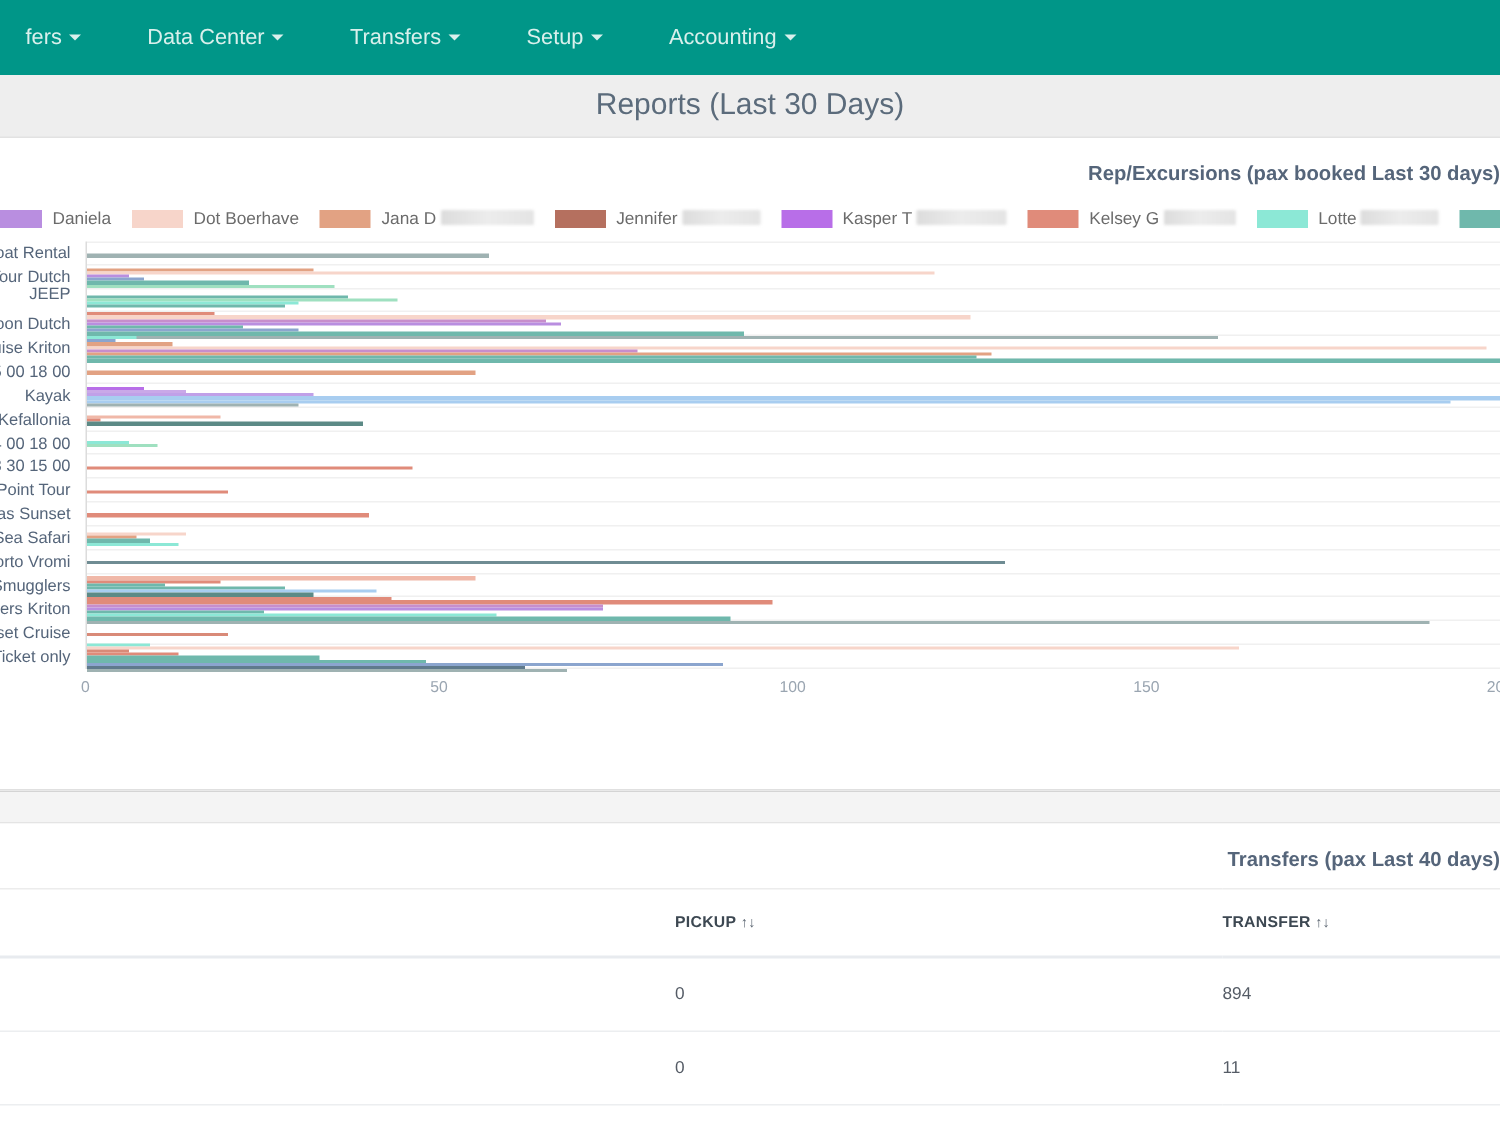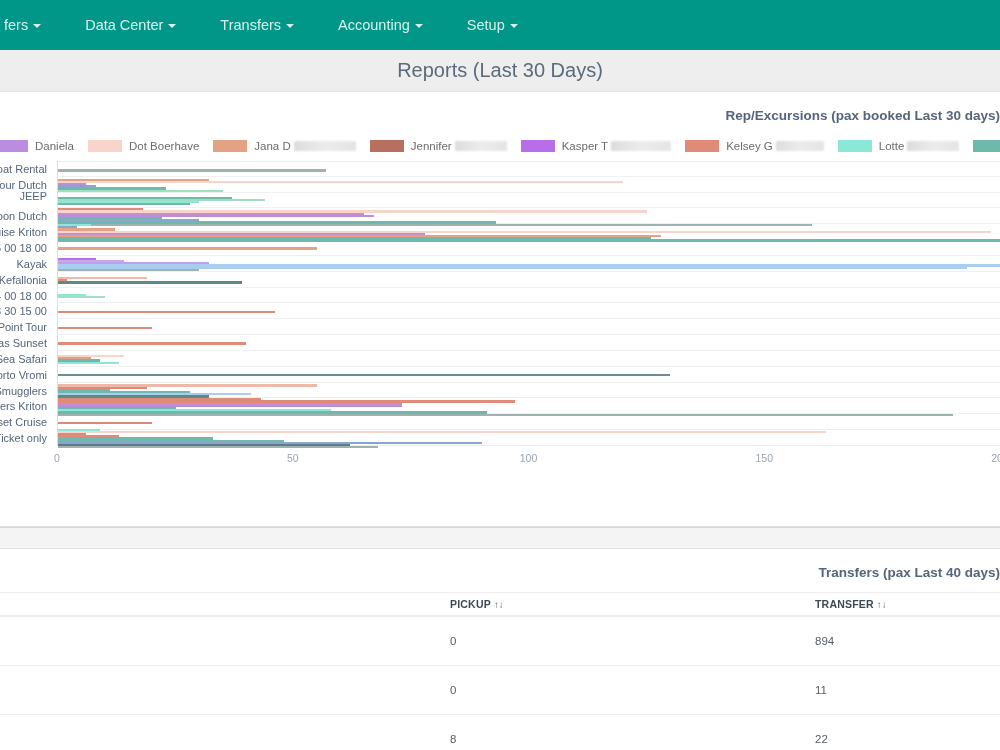--- a/index.html
+++ b/index.html
@@ -21,21 +21,21 @@
     overflow: hidden;
   }
   .nav-item {
     color: #d9f0ec;
     font-size: 14.5px;
     padding: 0 22px;
     line-height: 50px;
     white-space: nowrap;
     cursor: pointer;
   }
-  .nav-item:first-child { padding-left: 4px; }
+  .nav-item:first-child { padding-left: 17px; }
   .caret {
     display: inline-block;
     width: 0; height: 0;
     margin-left: 5px;
     vertical-align: 2px;
     border-left: 4px solid transparent;
     border-right: 4px solid transparent;
     border-top: 4px solid #d9f0ec;
   }
 
@@ -167,21 +167,21 @@
   table#transfers {
     width: 100%;
     border-collapse: collapse;
     table-layout: fixed;
   }
   table#transfers th {
     font-size: 10.5px;
     font-weight: bold;
     color: #3d4852;
     letter-spacing: .2px;
-    padding: 5px 0;
+    padding: 16px 0;
     text-align: left;
     border-top: 1px solid #ececec;
     border-bottom: 2px solid #e8ebef;
   }
   table#transfers td {
     font-size: 11.5px;
     color: #555c66;
     padding: 18px 0;
     border-bottom: 1px solid #eceef0;
     text-align: left;
@@ -202,24 +202,24 @@
   <div class="nav-item">
     <span>fers</span><i class="caret"></i>
   </div>
   <div class="nav-item">
     <span>Data Center</span><i class="caret"></i>
   </div>
   <div class="nav-item">
     <span>Transfers</span><i class="caret"></i>
   </div>
   <div class="nav-item">
+    <span>Setup</span><i class="caret"></i>
+  </div>
+  <div class="nav-item">
     <span>Accounting</span><i class="caret"></i>
-  </div>
-  <div class="nav-item">
-    <span>Setup</span><i class="caret"></i>
   </div>
 </div>
 
 <div id="page-head">
   <h1>Reports (Last 30 Days)</h1>
 </div>
 
 <div class="panel" id="chart-panel">
   <div class="panel-title">Rep/Excursions (pax booked Last 30 days)</div>
   <div id="legend" style="margin-left: -6px;">

